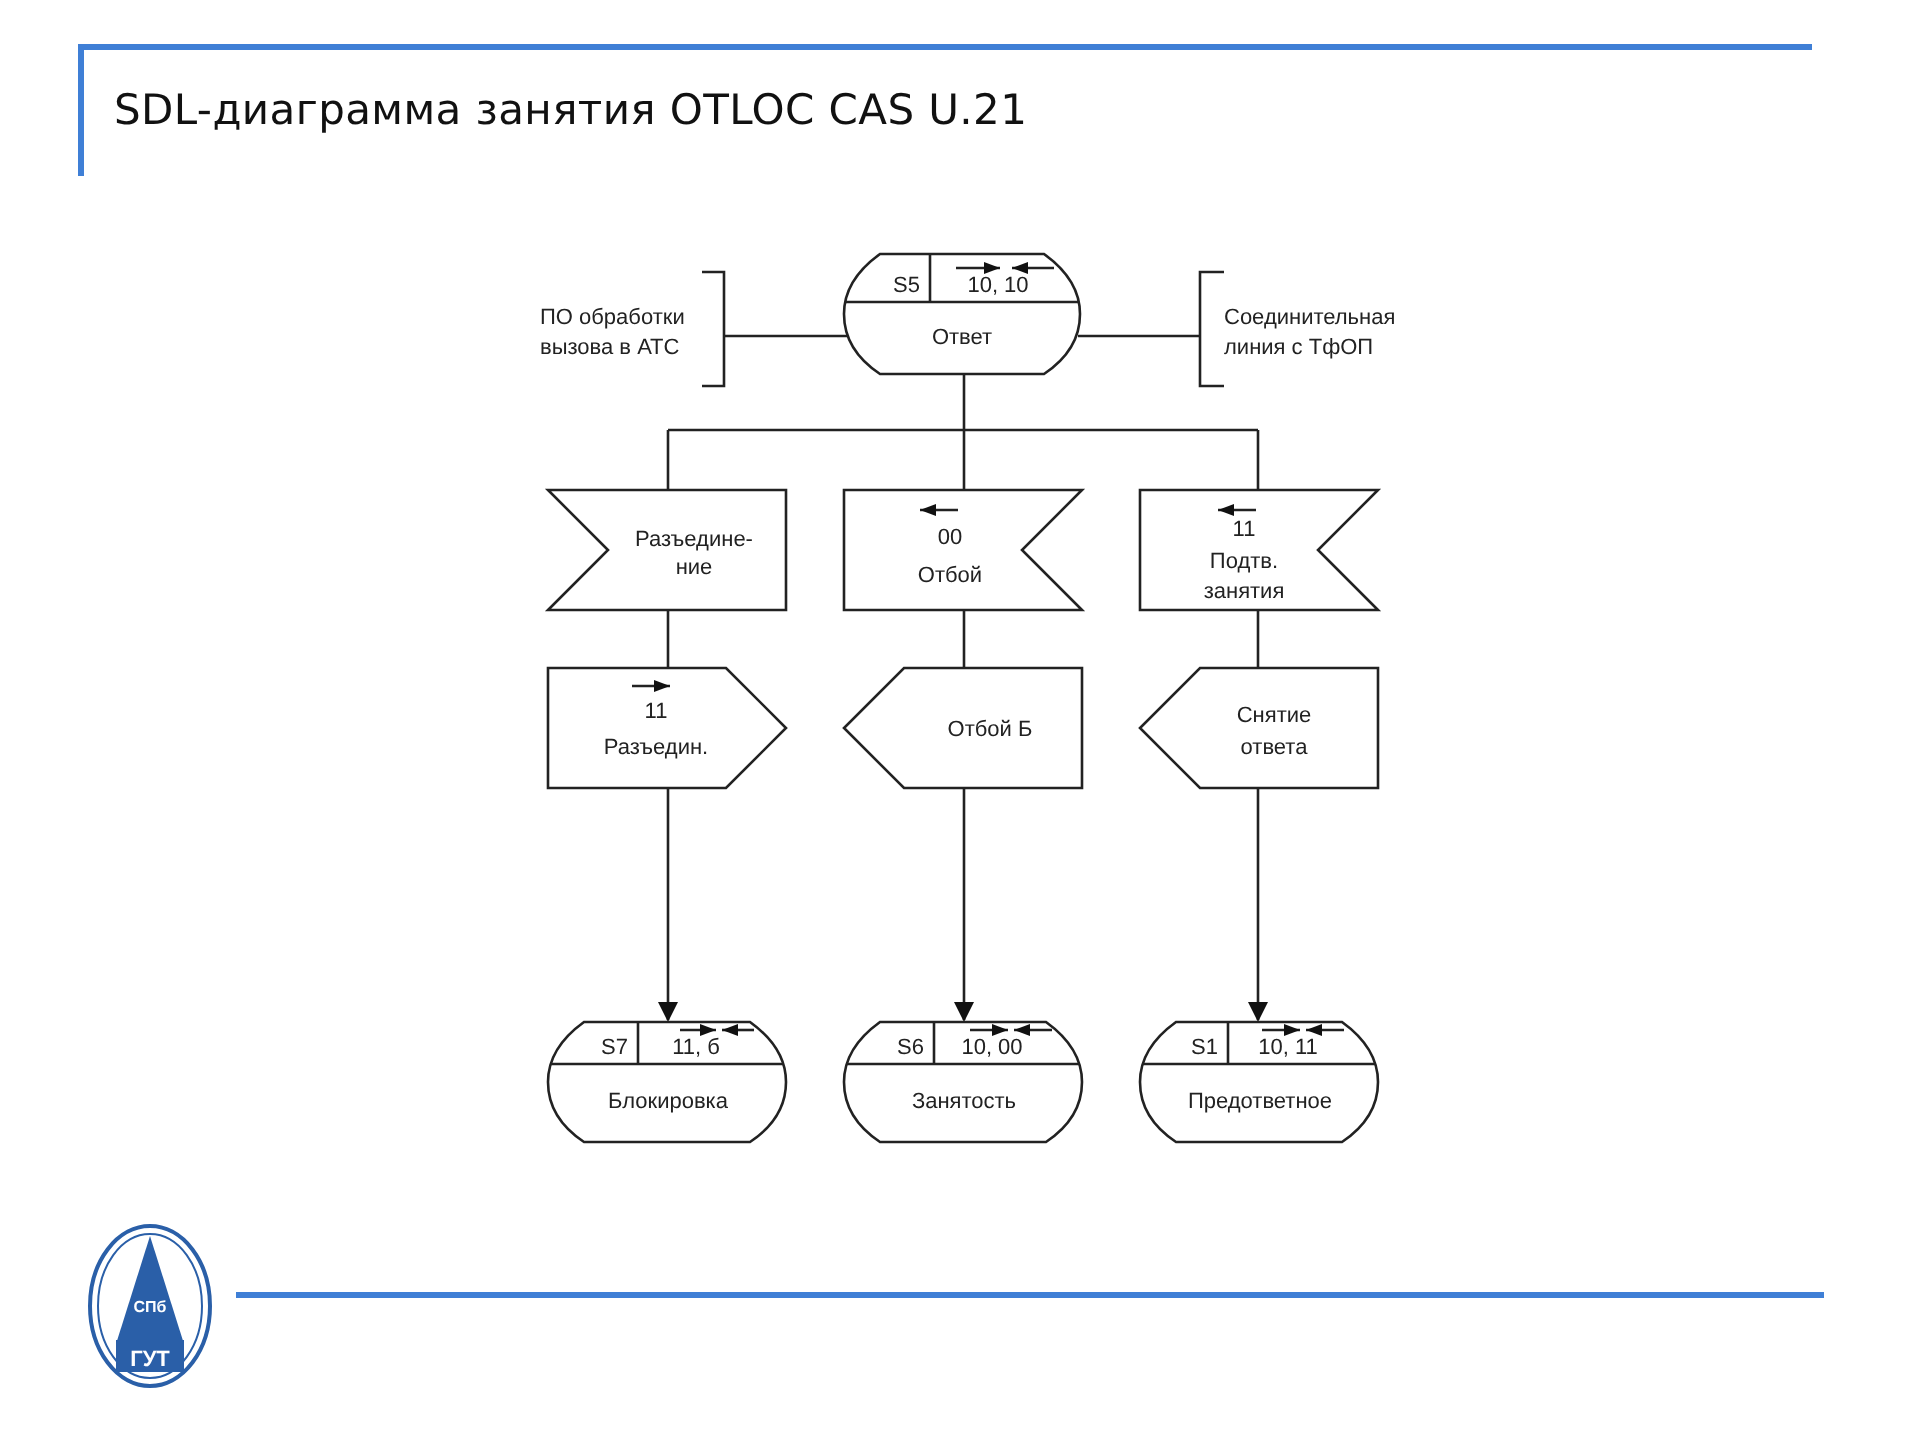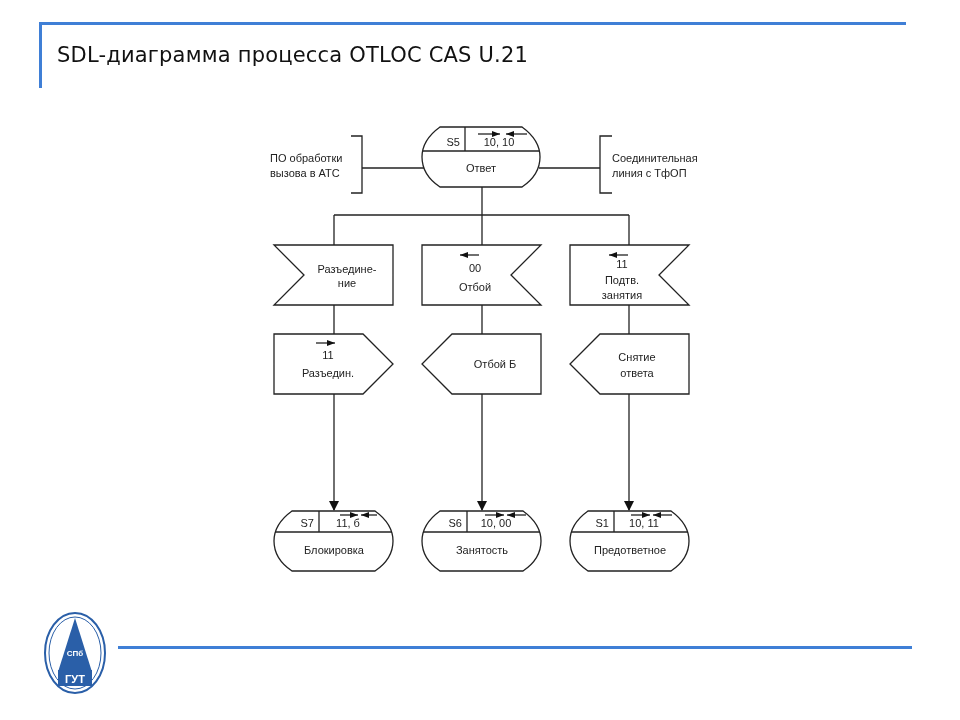--- a/index.html
+++ b/index.html
@@ -10,21 +10,21 @@
     .footer-line { position: absolute; left: 118px; top: 646px; width: 794px; height: 3px; background: #3f7fd6; }
     .logo { position: absolute; left: 42px; top: 610px; width: 66px; height: 86px; }
     svg.diagram { position: absolute; left: 0; top: 0; width: 960px; height: 720px; }
     .dtext { font-family: "Liberation Sans", sans-serif; font-size: 11px; fill: #222; }
   </style>
 </head>
 <body>
 
 <div class="frame-top"></div>
 <div class="frame-left"></div>
-<div class="title">SDL-диаграмма процесса OTLOC CAS U.21</div>
+<div class="title">SDL-диаграмма занятия OTLOC CAS U.21</div>
 
 <svg class="diagram" viewBox="0 0 960 720" xmlns="http://www.w3.org/2000/svg">
   <defs>
     <marker id="arrowHead" markerWidth="10" markerHeight="10" refX="9" refY="5" orient="auto" markerUnits="userSpaceOnUse">
       <path d="M0,0 L10,5 L0,10 z" fill="#111"></path>
     </marker>
     <marker id="smallArrow" markerWidth="8" markerHeight="6" refX="8" refY="3" orient="auto" markerUnits="userSpaceOnUse">
       <path d="M0,0 L8,3 L0,6 z" fill="#111"></path>
     </marker>
   </defs>

